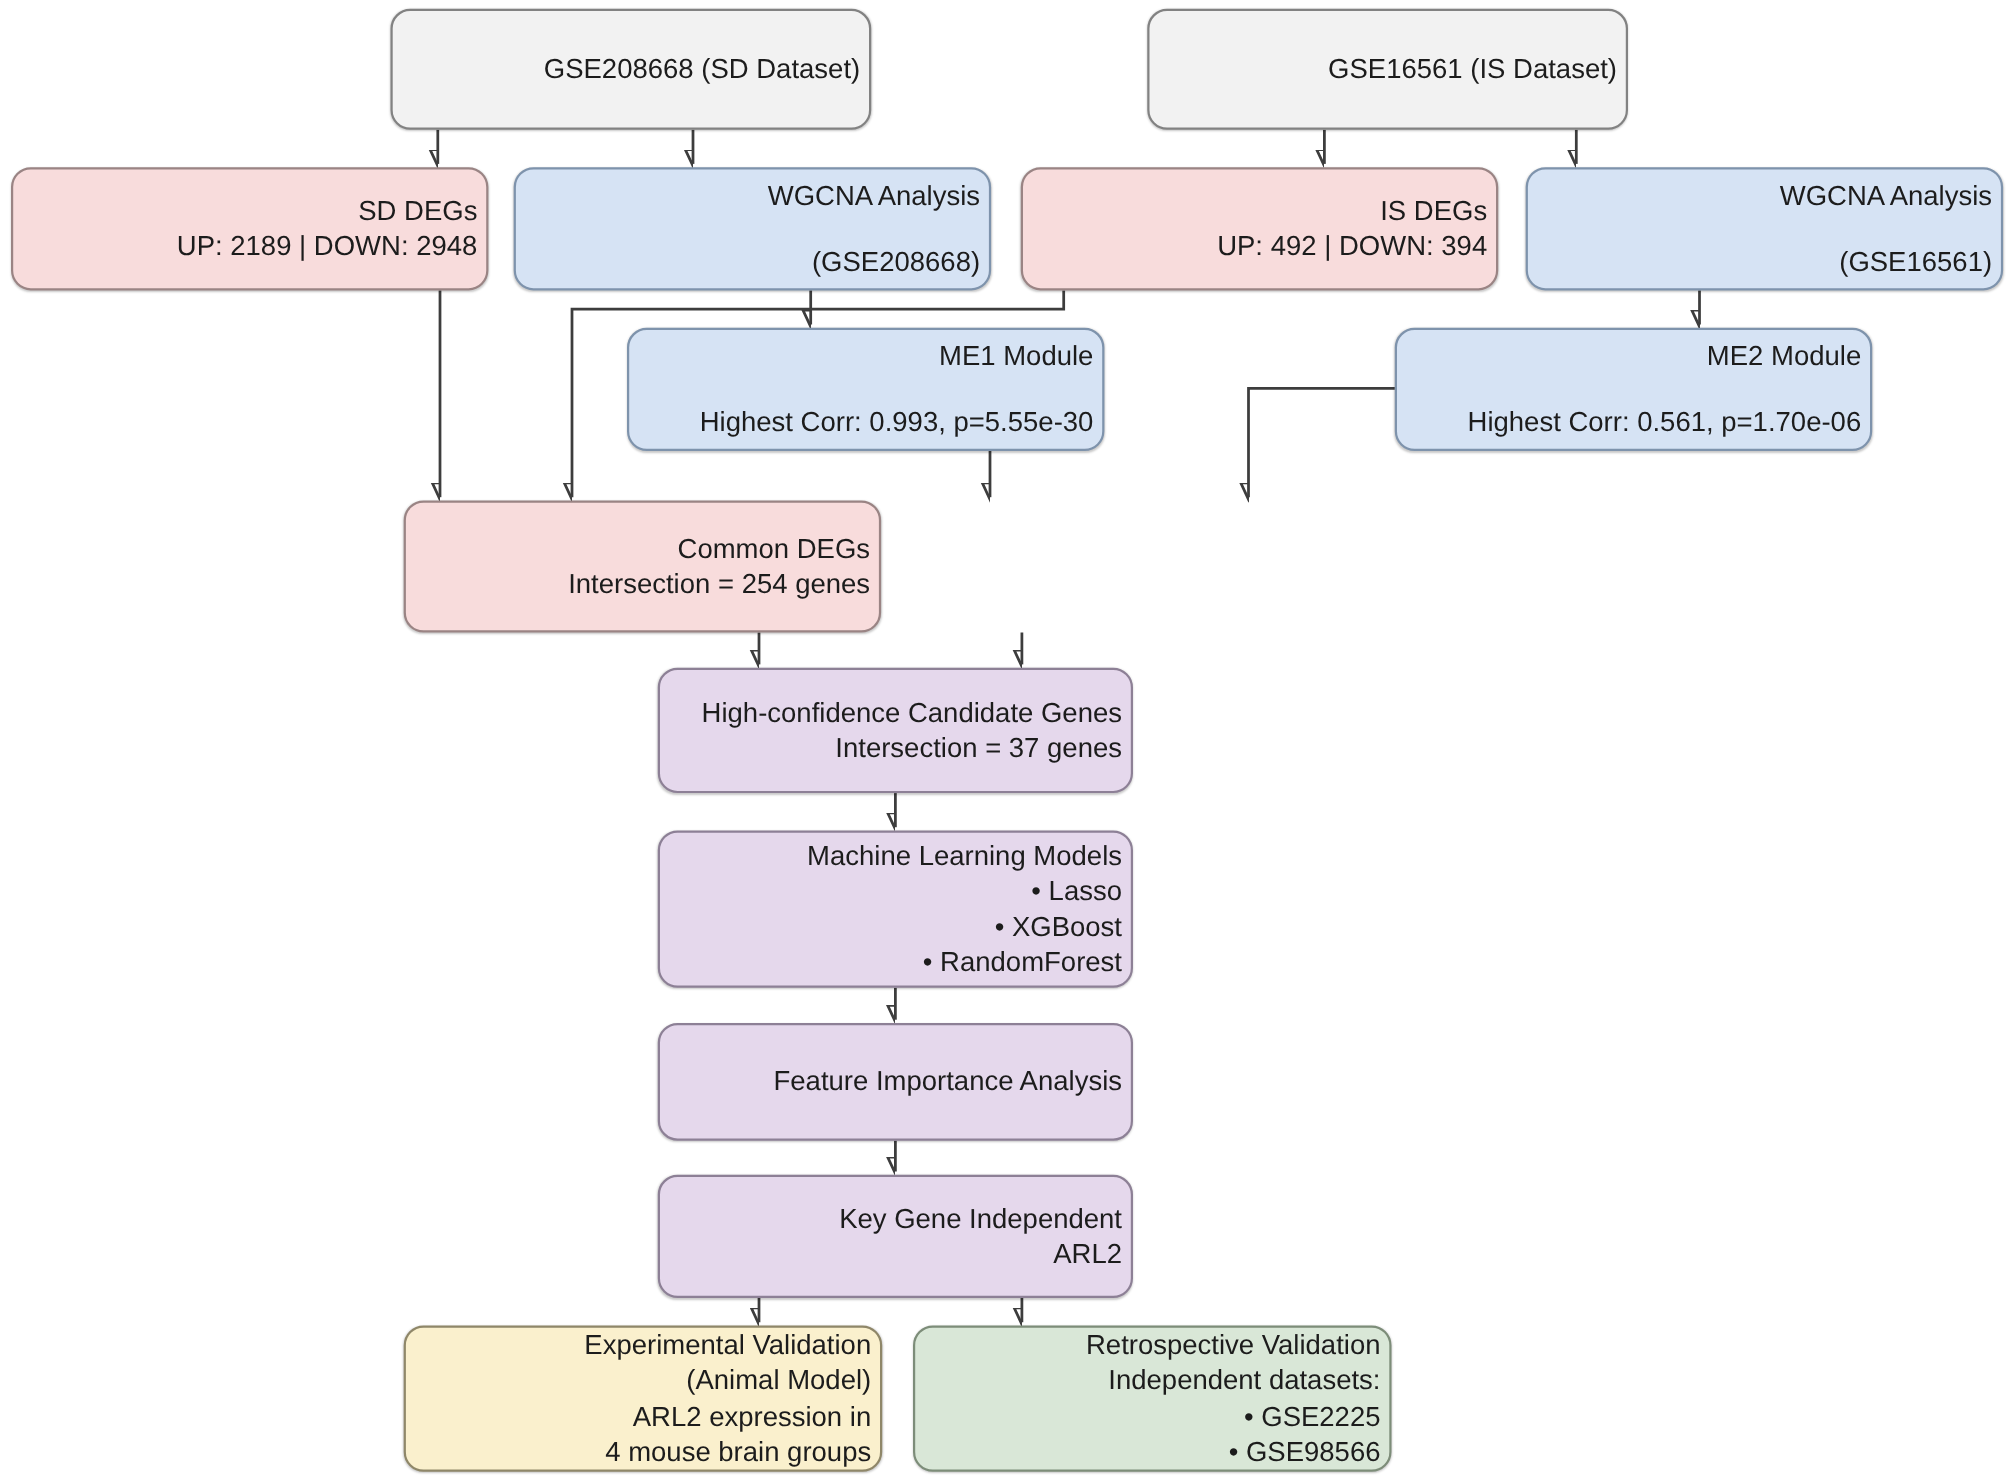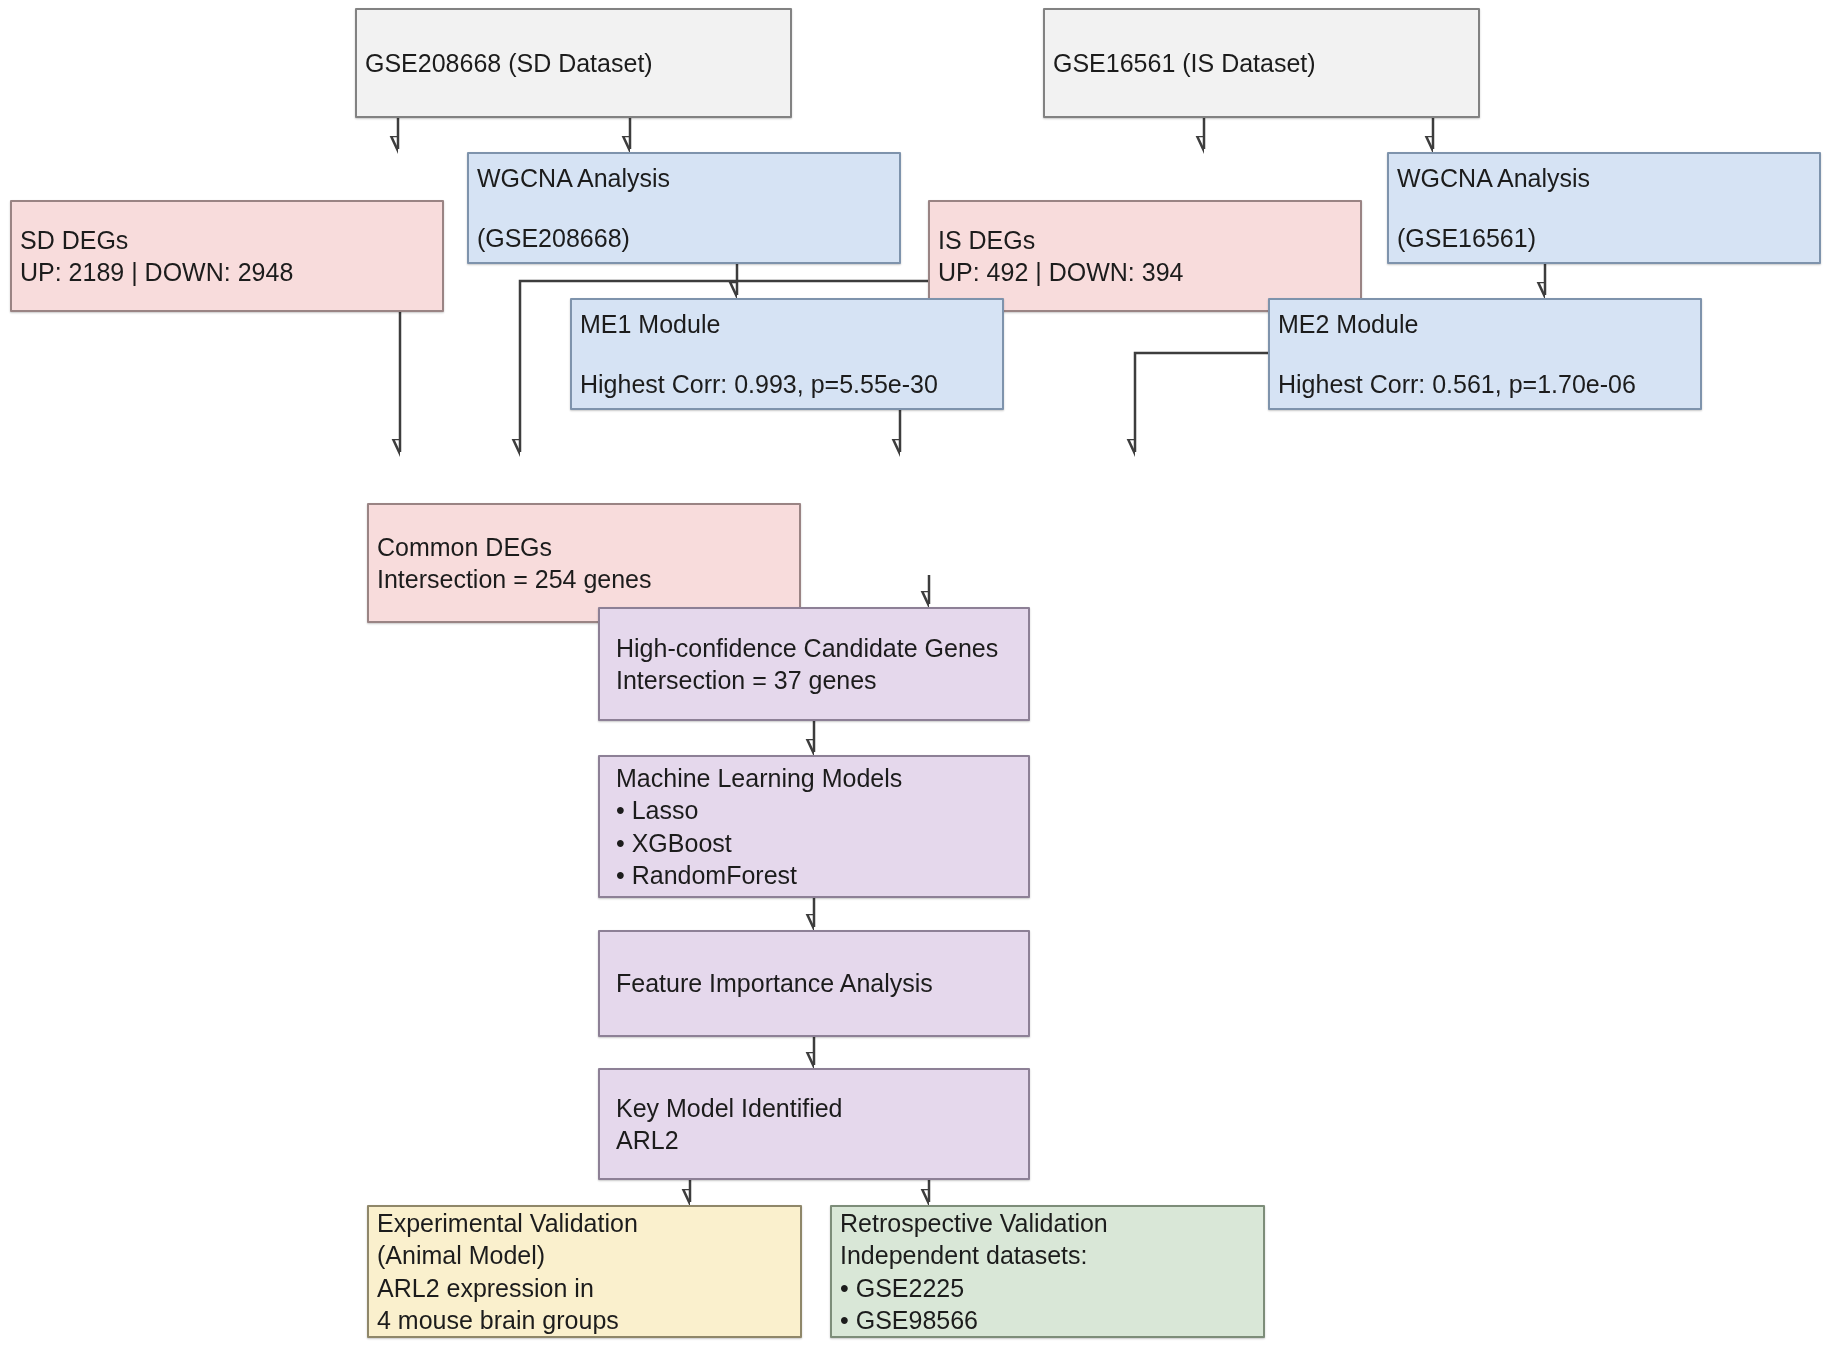--- a/index.html
+++ b/index.html
@@ -20,33 +20,33 @@
   }
   #connector-layer path {
     fill: none;
     stroke: var(--connector, #3d3d3d);
     stroke-width: 2.5;
   }
   .node {
     position: absolute;
     box-sizing: border-box;
     border: 2px solid #7f7f7f;
-    border-radius: 1px;
+    border-radius: 18px;
     display: flex;
     flex-direction: column;
     justify-content: center;
-    align-items: flex-start;
+    align-items: flex-end;
     text-align: center;
     font-size: 25px;
     line-height: 1.3;
     box-shadow: 0 1px 2px rgba(0,0,0,0.22);
     padding: 2px 8px;
   }
   .type-dataset      { background: var(--dataset-fill);      border-color: var(--dataset-border); }
-  .type-deg          { background: var(--deg-fill);          border-color: var(--deg-border); margin-top: 48px; }
+  .type-deg          { background: var(--deg-fill);          border-color: var(--deg-border); }
   .type-wgcna        { background: var(--wgcna-fill);        border-color: var(--wgcna-border); gap: 28px; }
   .type-candidate    { background: var(--candidate-fill);    border-color: var(--candidate-border); padding-left: 16px; }
   .type-experimental { background: var(--experimental-fill); border-color: var(--experimental-border); }
   .type-retrospective{ background: var(--retrospective-fill);border-color: var(--retrospective-border); }
   .node span { display: block; }
 </style>
 </head>
 <body>
 
 <div id="flowchart">
@@ -130,21 +130,21 @@
   </div>
 
   <div class="node type-candidate" style="left:598px; top:755px; width:432px; height:143px;">
     <span>Machine Learning Models</span>
     <span>• Lasso</span>
     <span>• XGBoost</span>
     <span>• RandomForest</span>
   </div>
 
   <div class="node type-candidate" style="left:598px; top:1068px; width:432px; height:112px;">
-    <span>Key Model Identified</span>
+    <span>Key Gene Independent</span>
     <span>ARL2</span>
   </div>
 
   <div class="node type-experimental" style="left:367px; top:1205px; width:435px; height:133px;">
     <span>Experimental Validation</span>
     <span>(Animal Model)</span>
     <span>ARL2 expression in</span>
     <span>4 mouse brain groups</span>
   </div>
 

